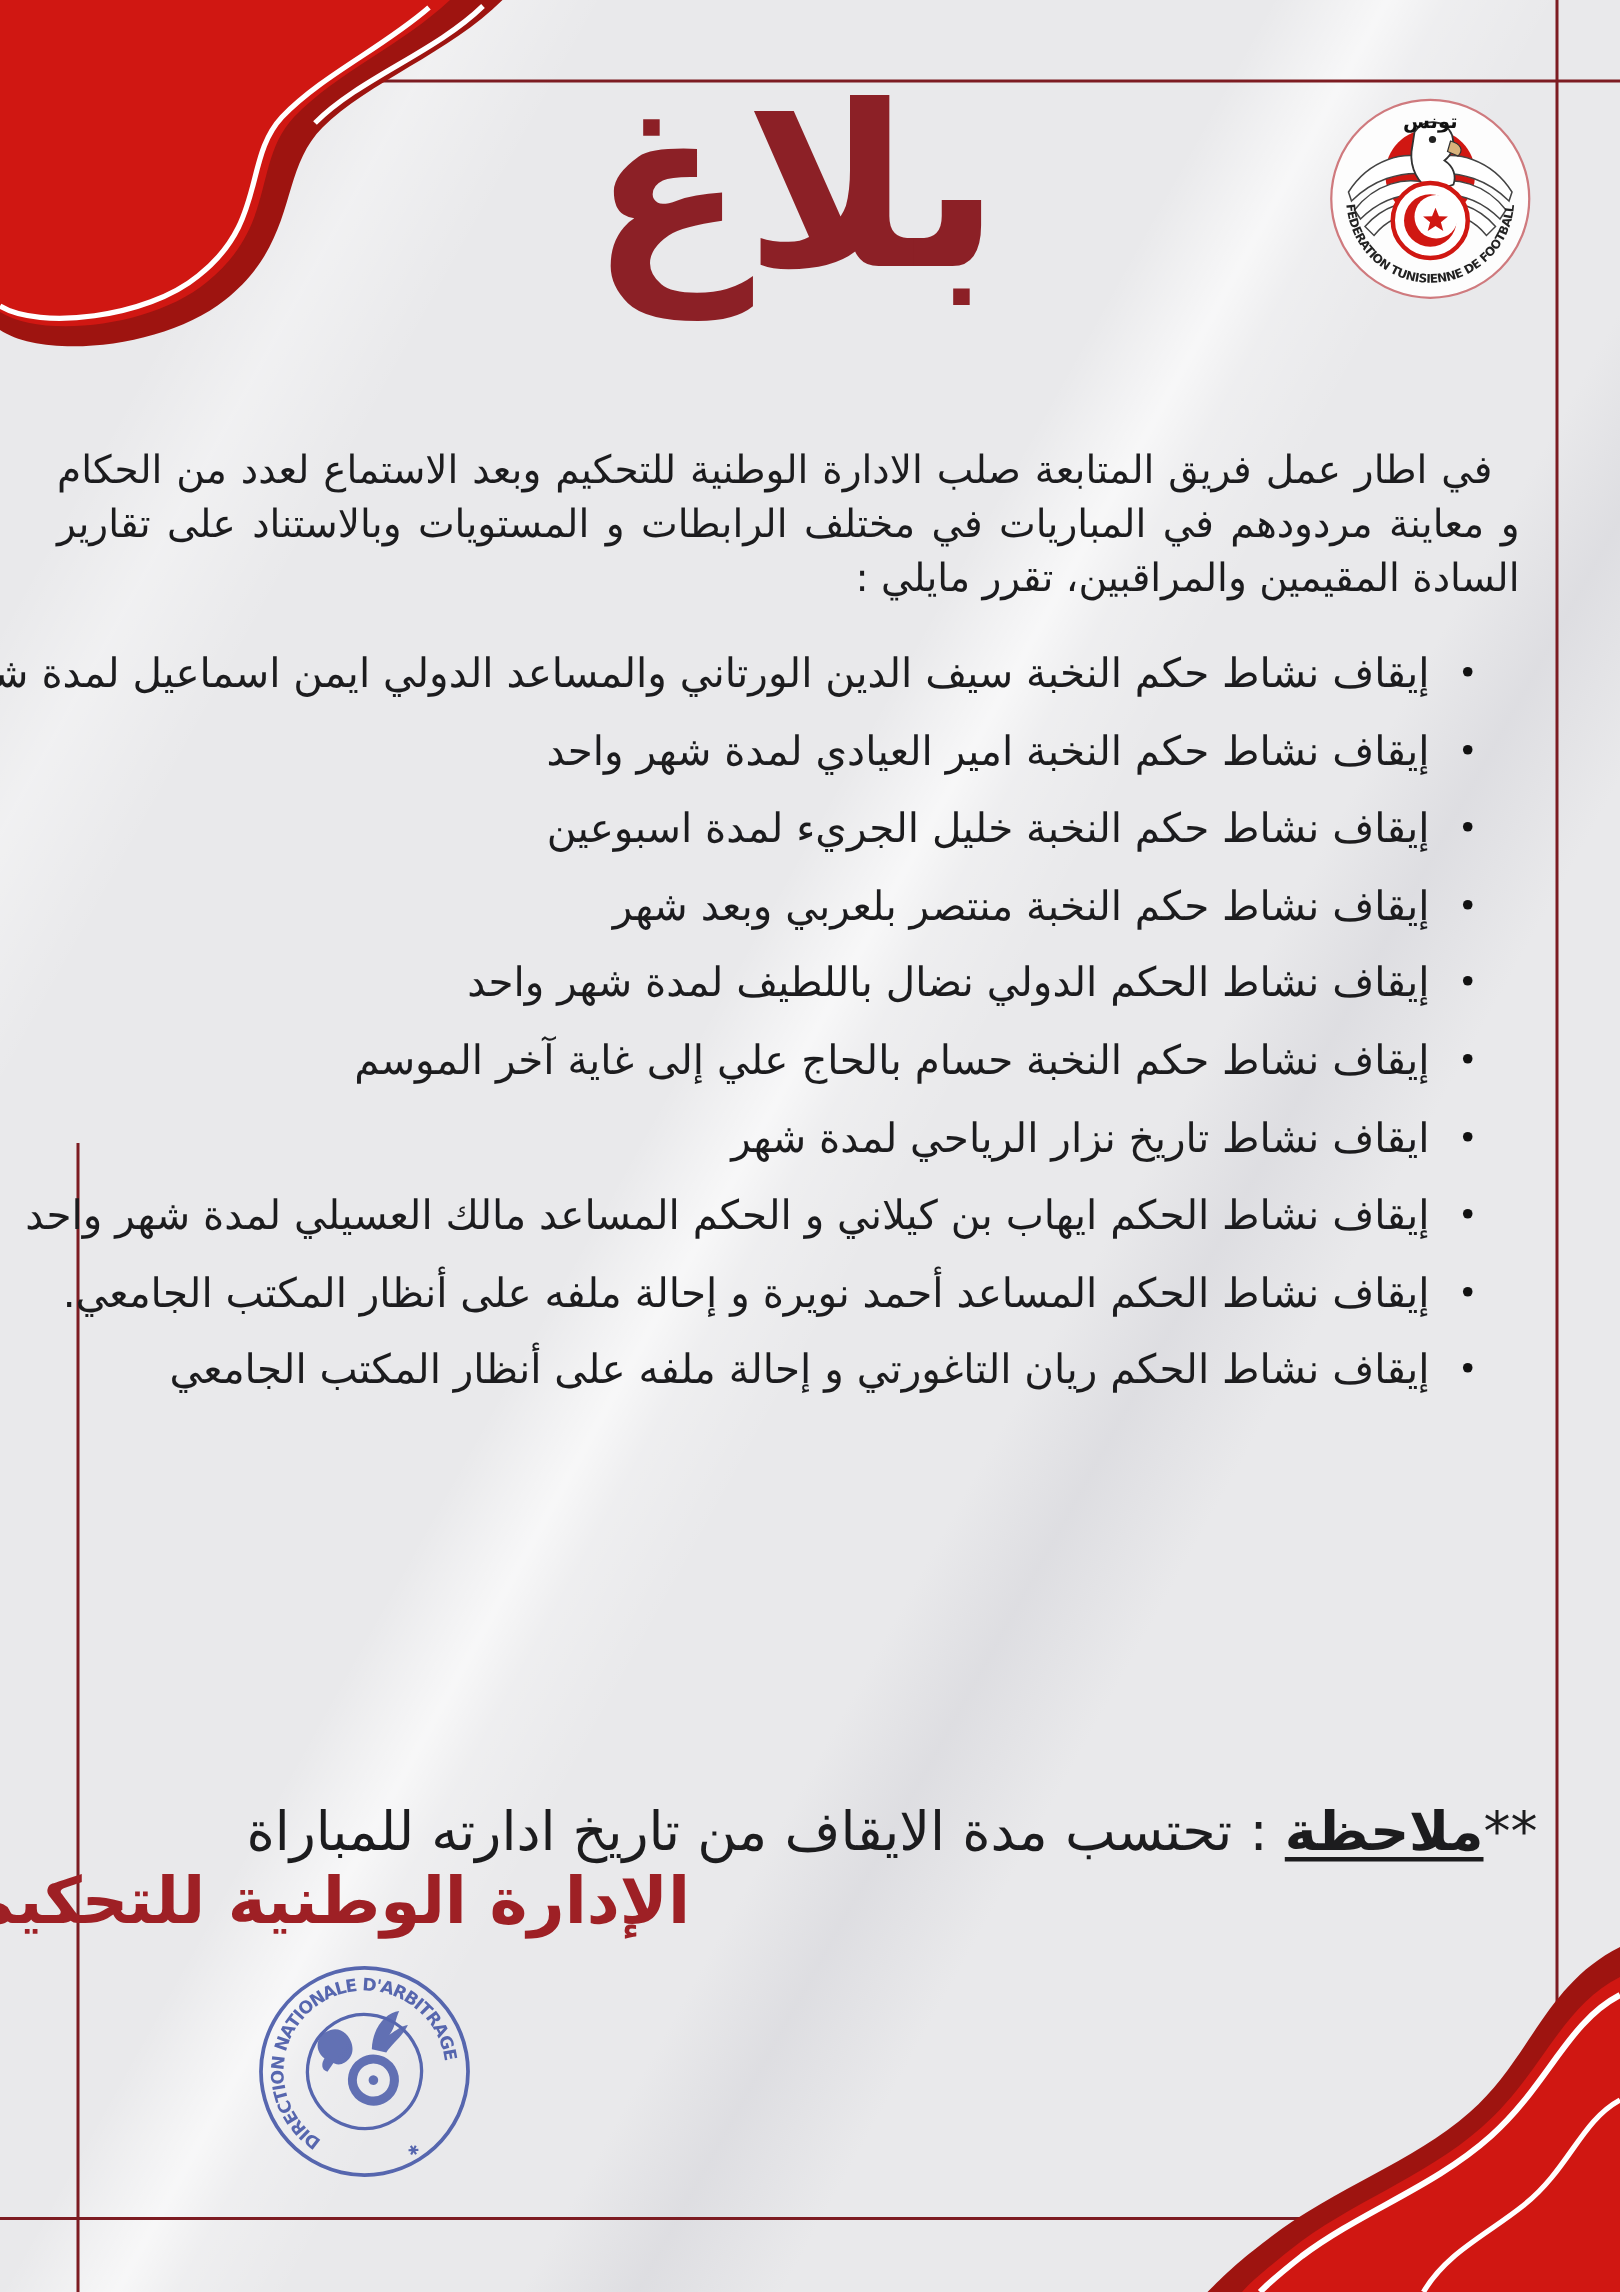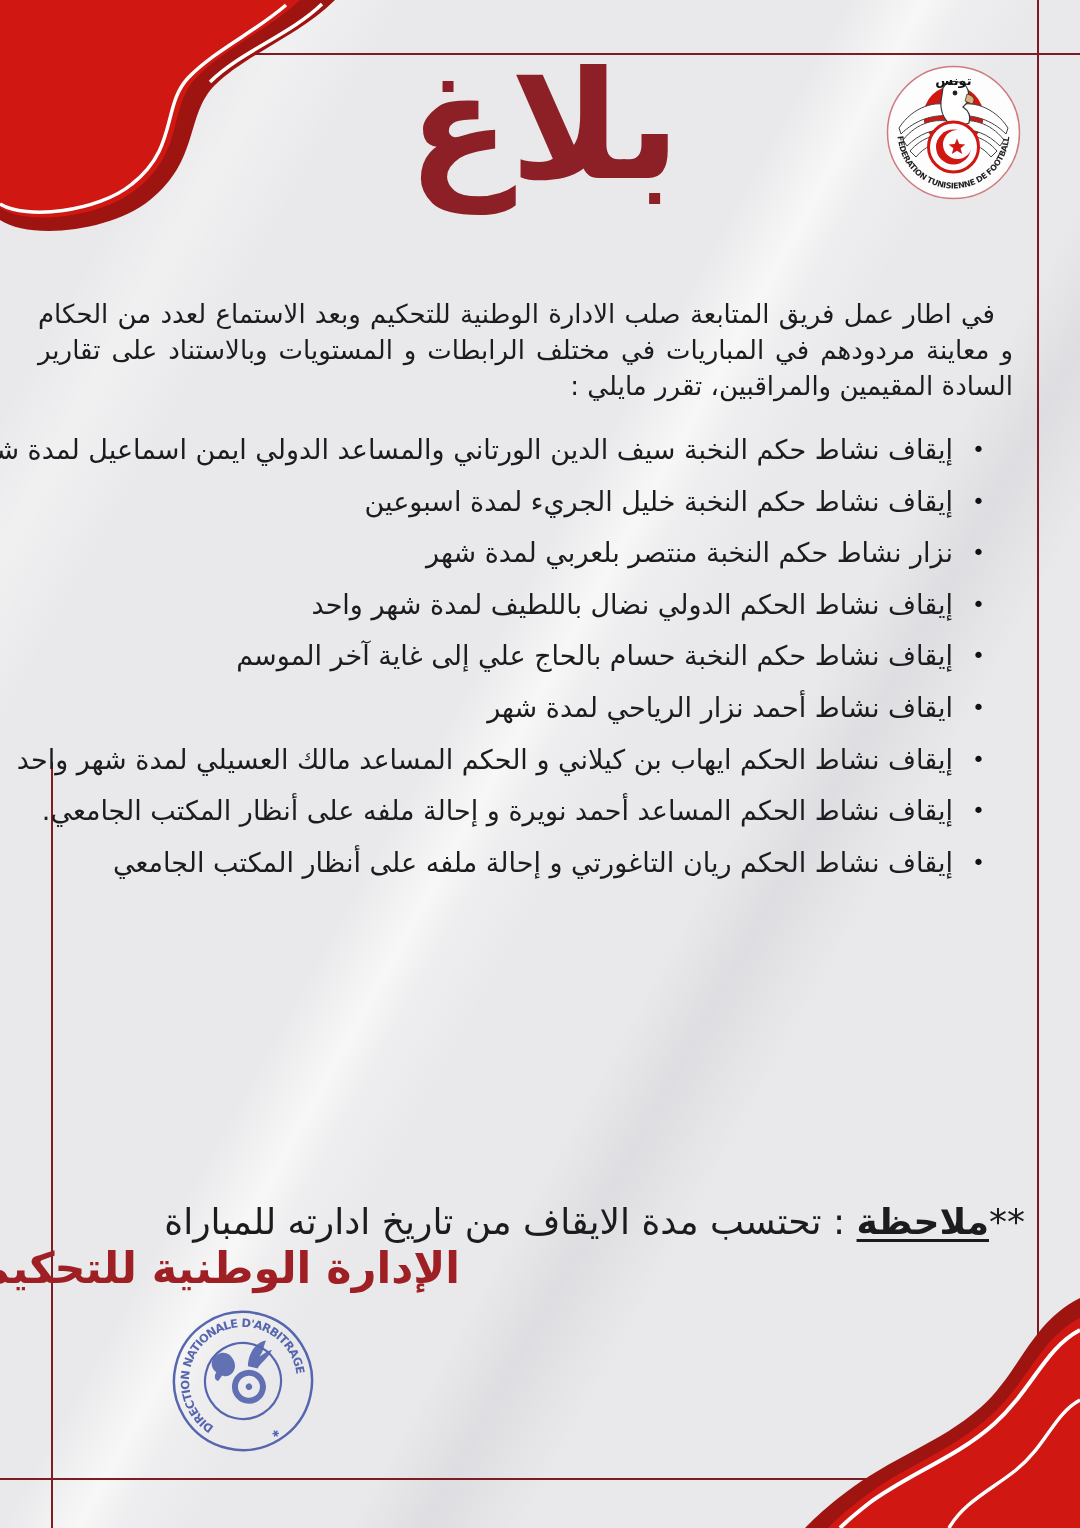--- a/index.html
+++ b/index.html
@@ -34,22 +34,22 @@
   .frame-bottom{top:1478px;left:0;width:890px;height:2px;}
   .frame-left{top:762px;left:51px;width:2px;height:766px;}
 
   .swirl{position:absolute;z-index:3;pointer-events:none;}
   .swirl-tl{top:0;left:0;width:430px;height:270px;}
   .swirl-br{right:0;bottom:0;width:430px;height:250px;}
 
   .ftf-logo{position:absolute;left:885px;top:64px;width:137px;height:137px;z-index:3;}
 
   .doc-title{
-    position:absolute;left:384px;top:40px;width:320px;z-index:2;
-    direction:rtl;text-align:center;
+    position:absolute;left:394px;top:40px;width:320px;z-index:2;
+    direction:rtl;text-align:left;
     font-size:150px;line-height:1.15;font-weight:bold;
     color:var(--dark-red,#8c2026);
   }
   .intro{
     position:absolute;left:38px;top:270px;width:975px;z-index:2;
     direction:rtl;text-align:justify;text-indent:18px;
     font-size:26px;line-height:36px;
   }
   .decision-list{
     position:absolute;left:50px;top:424px;width:975px;z-index:2;
@@ -141,25 +141,26 @@
       <textPath href="#logo-arc" startOffset="50%" text-anchor="middle" textLength="168">FEDERATION TUNISIENNE DE FOOTBALL</textPath>
     </text>
   </svg>
 
   <div class="doc-title">بلاغ</div>
 
   <p class="intro">في اطار عمل فريق المتابعة صلب الادارة الوطنية للتحكيم وبعد الاستماع لعدد من الحكام و معاينة مردودهم في المباريات في مختلف الرابطات و المستويات وبالاستناد على تقارير السادة المقيمين والمراقبين،  تقرر مايلي :</p>
 
   <ul class="decision-list">
       <li class="decision-item">إيقاف نشاط حكم النخبة سيف الدين الورتاني والمساعد الدولي ايمن اسماعيل لمدة شهر واحد</li>
+      <li class="decision-item">إيقاف نشاط حكم النخبة امير العيادي لمدة شهر واحد</li>
       <li class="decision-item">إيقاف نشاط حكم النخبة خليل الجريء لمدة اسبوعين</li>
-      <li class="decision-item">نزار نشاط حكم النخبة منتصر بلعربي لمدة شهر</li>
+      <li class="decision-item">إيقاف نشاط حكم النخبة منتصر بلعربي وبعد شهر</li>
       <li class="decision-item">إيقاف نشاط الحكم الدولي نضال باللطيف لمدة شهر واحد</li>
       <li class="decision-item">إيقاف نشاط حكم النخبة حسام بالحاج علي إلى غاية آخر الموسم</li>
-      <li class="decision-item">ايقاف نشاط أحمد نزار الرياحي لمدة شهر</li>
+      <li class="decision-item">ايقاف نشاط تاريخ نزار الرياحي لمدة شهر</li>
       <li class="decision-item">إيقاف نشاط الحكم ايهاب بن كيلاني و الحكم المساعد مالك العسيلي لمدة شهر واحد</li>
       <li class="decision-item">إيقاف نشاط الحكم المساعد أحمد نويرة و إحالة ملفه على أنظار المكتب الجامعي.</li>
       <li class="decision-item">إيقاف نشاط الحكم ريان التاغورتي  و إحالة ملفه على أنظار المكتب الجامعي</li>
     </ul>
 
   <div class="note"><span>**</span><span class="note-label">ملاحظة</span><span> : تحتسب مدة الايقاف من تاريخ ادارته للمباراة</span></div>
 
   <div class="signature">الإدارة الوطنية للتحكيم</div>
 
   <svg class="stamp" viewBox="0 0 160 160">

